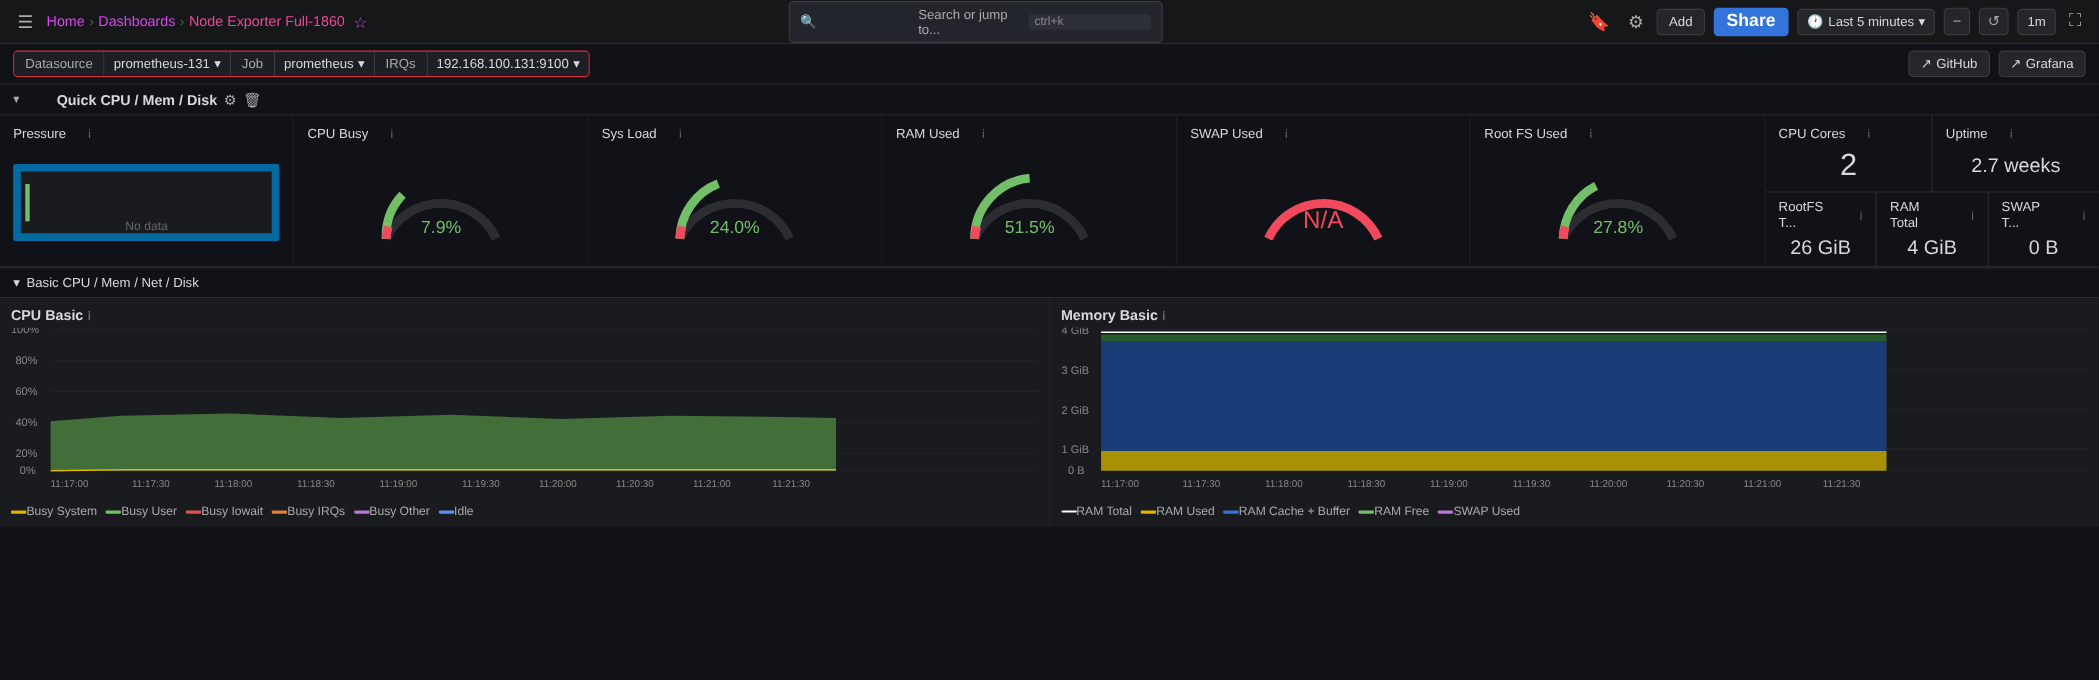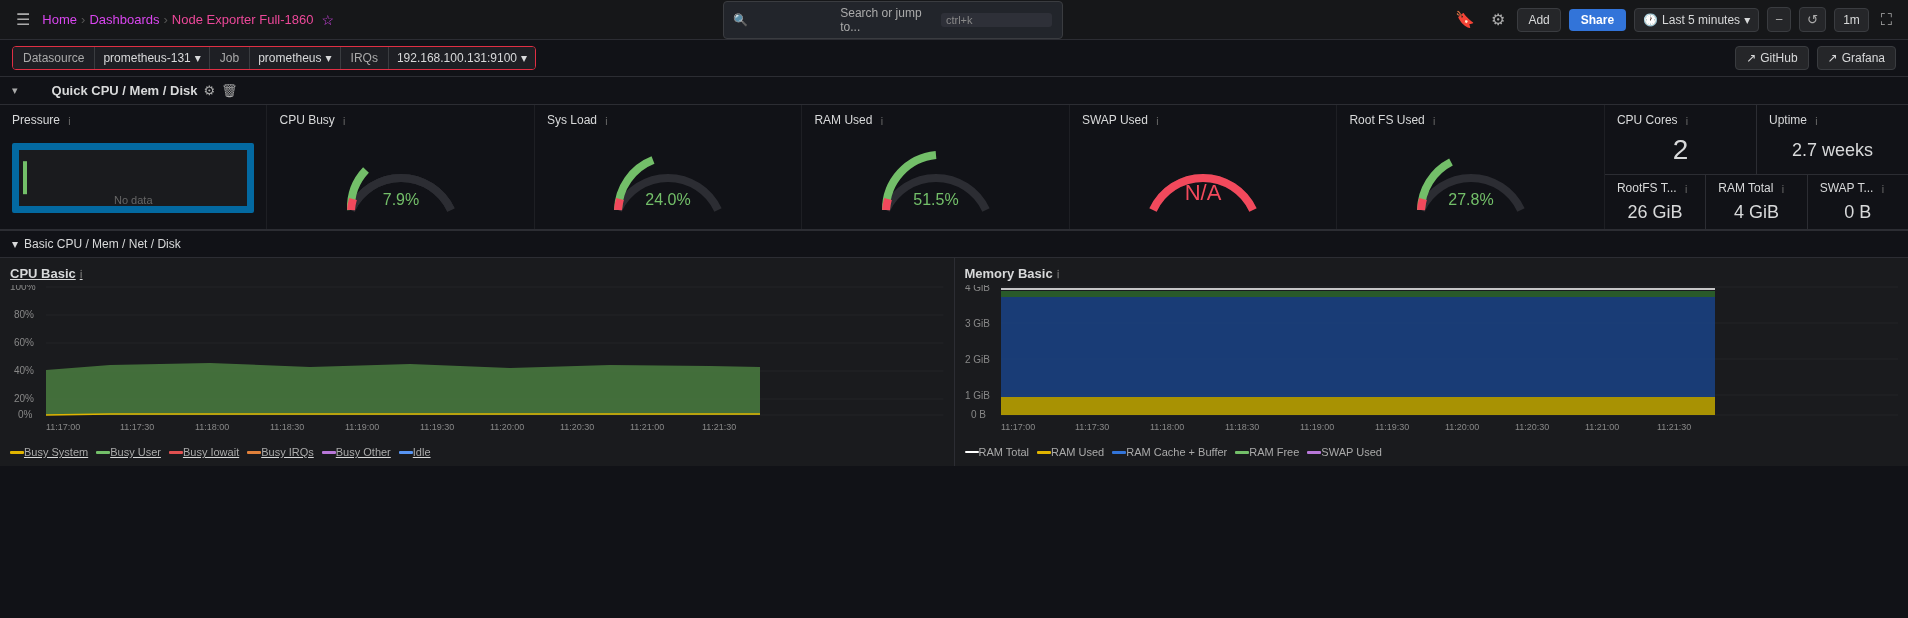--- a/index.html
+++ b/index.html
@@ -14,21 +14,21 @@
     .breadcrumb .active { color: #ec4899; }
     .breadcrumb .sep { color: #555; }
     .star-icon { color: #aaa; font-size: 14px; margin-left: 4px; cursor: pointer; }
     .top-nav-center { flex: 1; display: flex; justify-content: center; }
     .search-bar { display: flex; align-items: center; background: #22252b; border: 1px solid #3a3c40; border-radius: 4px; padding: 4px 10px; width: 340px; color: #aaa; font-size: 12px; cursor: pointer; }
     .search-bar span { flex: 1; }
     .search-shortcut { background: #2e3038; border-radius: 3px; padding: 1px 5px; font-size: 11px; color: #888; }
     .top-nav-right { display: flex; align-items: center; gap: 8px; }
     .nav-icon-btn { color: #aaa; font-size: 16px; cursor: pointer; padding: 4px; background: none; border: none; }
     .btn-add { background: #252629; border: 1px solid #3a3c40; color: #d8d9da; border-radius: 4px; padding: 4px 10px; cursor: pointer; font-size: 12px; }
-    .btn-share { background: #3274d9; border: none; color: #fff; border-radius: 4px; padding: 4px 12px; cursor: pointer; font-size: 12px; font-weight: 600; }
+    .btn-share { background: #3274d9; border: none; color: #fff; border-radius: 4px; padding: 4px 12px; cursor: pointer; font-size: 16px; font-weight: 600; }
     .time-range { display: flex; align-items: center; gap: 4px; background: #252629; border: 1px solid #3a3c40; border-radius: 4px; padding: 4px 8px; cursor: pointer; font-size: 12px; color: #d8d9da; }
     .zoom-btn { background: #252629; border: 1px solid #3a3c40; color: #aaa; border-radius: 4px; padding: 4px 7px; cursor: pointer; }
     .interval-btn { background: #252629; border: 1px solid #3a3c40; color: #d8d9da; border-radius: 4px; padding: 4px 8px; cursor: pointer; font-size: 12px; }
 
     
     .filter-bar { display: flex; align-items: center; padding: 6px 12px; gap: 16px; border-bottom: 1px solid #2c2d33; }
     .filter-group { display: flex; align-items: center; border: 1.5px solid #e02f44; border-radius: 4px; overflow: hidden; }
     .filter-label { background: #1e1f24; color: #aaa; padding: 4px 10px; font-size: 12px; border-right: 1px solid #3a3c40; }
     .filter-select { background: #1e1f24; color: #d8d9da; padding: 4px 8px; font-size: 12px; cursor: pointer; border-right: 1px solid #3a3c40; display: flex; align-items: center; gap: 4px; }
     .filter-select:last-child { border-right: none; }
@@ -39,21 +39,21 @@
     .section-header { display: flex; align-items: center; gap: 6px; padding: 6px 12px; background: #111217; border-bottom: 1px solid #2c2d33; cursor: pointer; }
     .section-header .chevron { color: #aaa; font-size: 11px; }
     .section-header .section-title { font-size: 13px; font-weight: 600; color: #d8d9da; margin-left: 28px; }
     .section-header .gear-icon { color: #aaa; font-size: 13px; cursor: pointer; }
     .section-header .trash-icon { color: #aaa; font-size: 13px; cursor: pointer; }
 
     
     .gauge-row { display: flex; background: #111217; border-bottom: 1px solid #2c2d33; }
     .gauge-card { flex: 1; border-right: 1px solid #1e1f24; padding: 8px 12px; min-height: 120px; display: flex; flex-direction: column; }
     .gauge-card:last-child { border-right: none; }
-    .gauge-title { display: flex; gap: 8px; font-size: 12px; color: #d8d9da; margin-bottom: 6px; }
+    .gauge-title { display: flex; align-items: center; gap: 20px; font-size: 12px; color: #d8d9da; margin-bottom: 6px; }
     .gauge-title .info-icon { color: #666; font-size: 11px; cursor: pointer; }
     .gauge-content { flex: 1; display: flex; align-items: center; justify-content: center; }
     .gauge-big { font-size: 28px; font-weight: 300; color: #d8d9da; }
 
     
     .gauge-svg-wrap { display: flex; flex-direction: column; align-items: center; justify-content: center; flex: 1; }
 
     
     .pressure-chart { width: 100%; height: 70px; background: #1a1b1e; border: 7px solid #0369a1; border-radius: 2px; display: flex; align-items: flex-end; justify-content: center; color: #666; font-size: 11px; position: relative; }
     .pressure-line { position: absolute; left: 4px; top: 50%; width: 4px; height: 60%; background: #73bf69; transform: translateY(-50%); }
@@ -296,21 +296,21 @@
   </div>
 </div>
 
 <div class="section2-header">
   <span class="chevron">▾</span>
   <span class="section-title">Basic CPU / Mem / Net / Disk</span>
 </div>
 
 <div class="bottom-row">
 
-  <div class="chart-panel" style="flex: 2; text-decoration: underline;">
+  <div class="chart-panel" style="flex: 2;">
     <div class="chart-title">
       <span>CPU Basic</span>
       <span class="info-icon" style="color:#666;font-size:11px;">ℹ</span>
     </div>
     <div class="cpu-chart-container">
       <svg width="100%" height="145" style="display:block;">
 
         <line x1="36" y1="2" x2="100%" y2="2" stroke="#2c2d33" stroke-width="0.5"></line>
         <line x1="36" y1="30" x2="100%" y2="30" stroke="#2c2d33" stroke-width="0.5"></line>
         <line x1="36" y1="58" x2="100%" y2="58" stroke="#2c2d33" stroke-width="0.5"></line>

